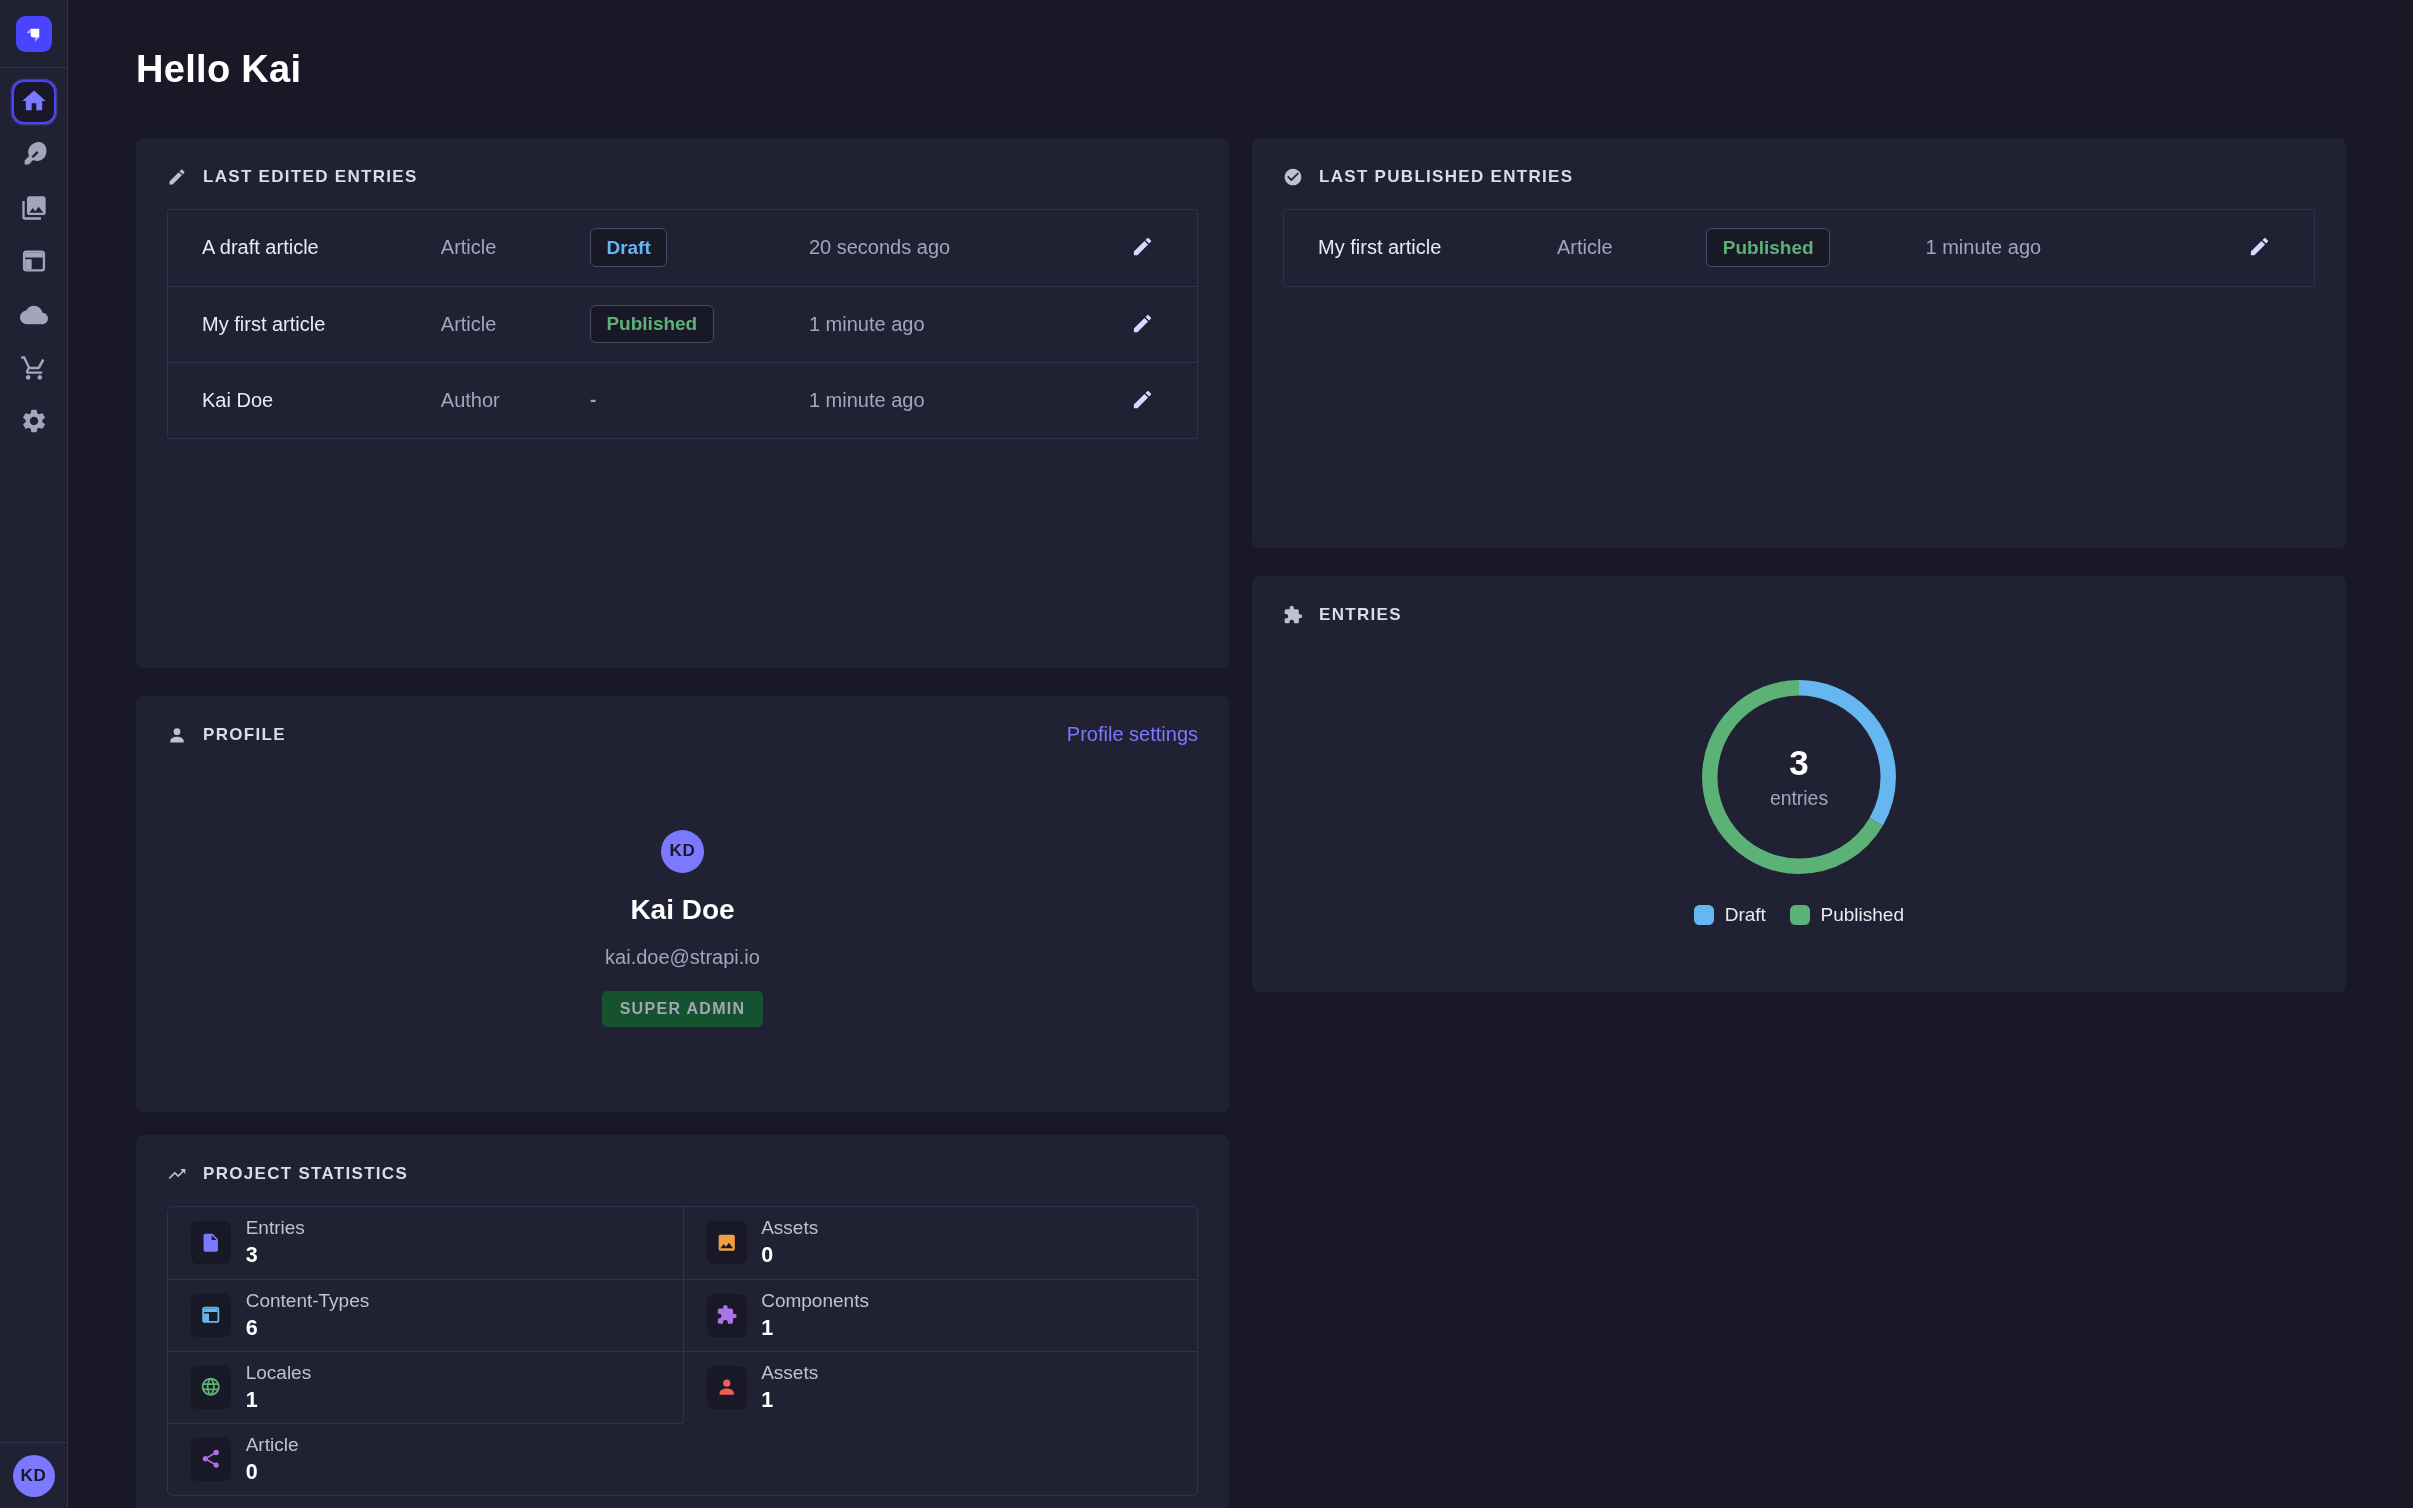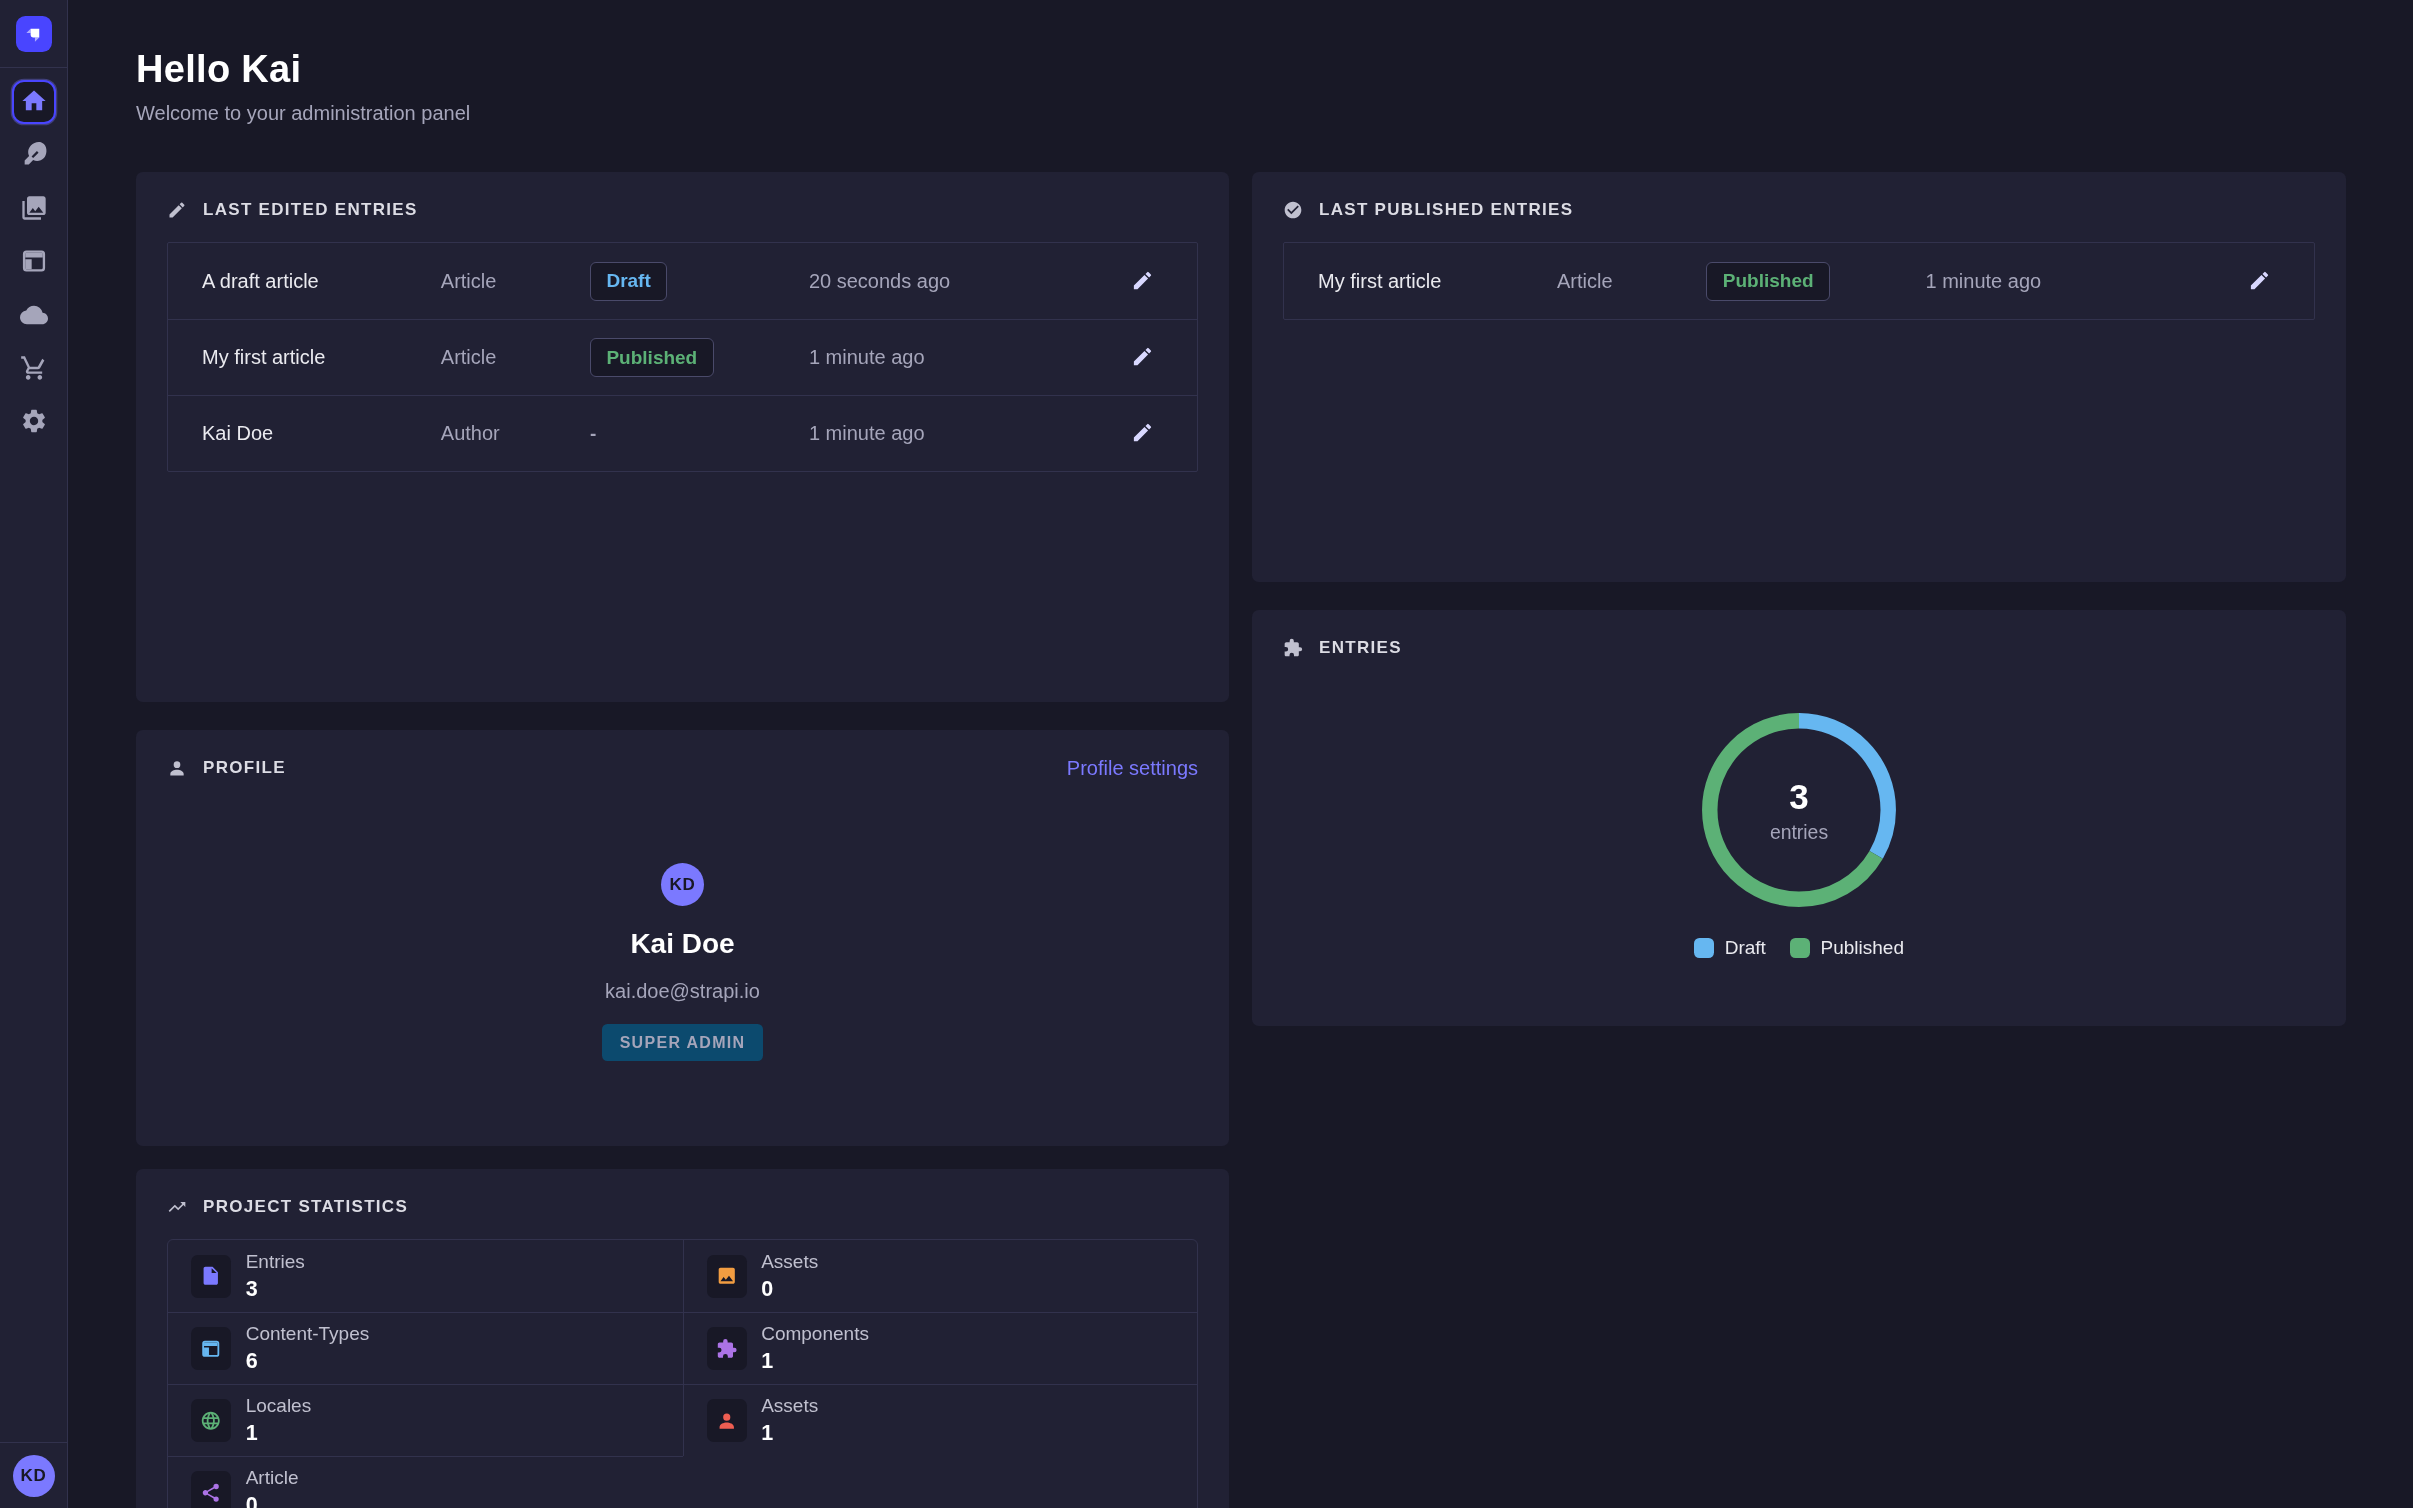--- a/index.html
+++ b/index.html
@@ -95,21 +95,21 @@
   .profile-body { display:flex; flex-direction:column; align-items:center; }
   .profile-avatar {
     width:43px; height:43px; border-radius:50%; background:#7b79ff;
     color:#181826; font-weight:bold; font-size:17px;
     display:flex; align-items:center; justify-content:center;
     margin-top:84px; letter-spacing:0.7px;
   }
   .profile-name { font-size:28px; font-weight:bold; margin-top:21.5px; }
   .profile-email { font-size:20px; color:#a5a5ba; margin-top:20px; }
   .profile-role {
-    margin-top:21.5px; background:#0c4a6e; color:#a5a5ba;
+    margin-top:21.5px; background:#14532d; color:#a5a5ba;
     font-size:16px; font-weight:600; letter-spacing:1.3px;
     padding:9.4px 17.4px; border-radius:5.4px;
   }
 
   
   .entries-body { display:flex; flex-direction:column; align-items:center; }
   .donut-wrap { position:relative; width:208px; height:208px; margin-top:47px; }
   .donut-center {
     position:absolute; inset:0; display:flex; flex-direction:column;
     align-items:center; justify-content:center;
@@ -206,21 +206,20 @@
     </div>
   </nav>
   <div class="sidebar-bottom">
     <div class="sidebar-divider"></div>
     <div class="user-avatar">KD</div>
   </div>
 </aside>
 
 <main class="main">
   <h1 class="page-title">Hello Kai</h1>
-  <p class="page-subtitle">Welcome to your administration panel</p>
 
   <div class="columns">
     <div class="col-left">
 
       <section class="card card-last-edited">
         <div class="card-head">
           <span class="head-icon">
             <svg viewBox="0 0 24 24" fill="currentColor">
                 <path d="M3 17.25V21h3.75L17.81 9.94l-3.75-3.75L3 17.25zM20.71 7.04a1 1 0 0 0 0-1.41l-2.34-2.34a1 1 0 0 0-1.41 0l-1.83 1.83 3.75 3.75 1.83-1.83z"></path>
               </svg>

